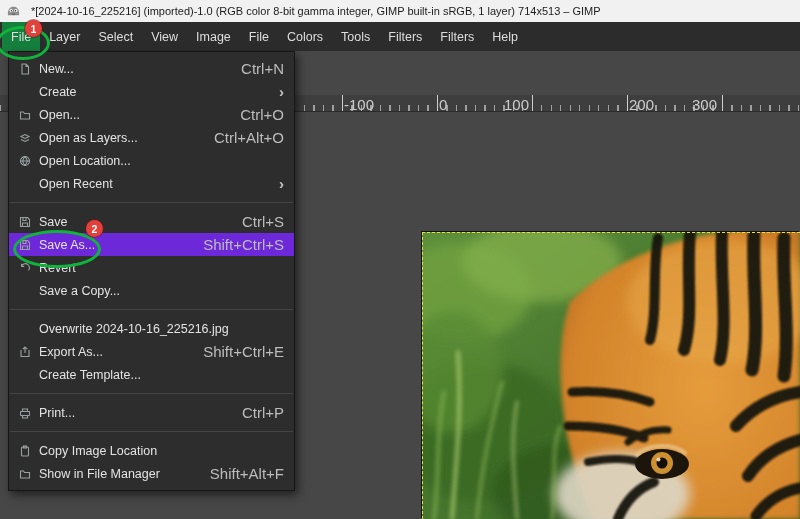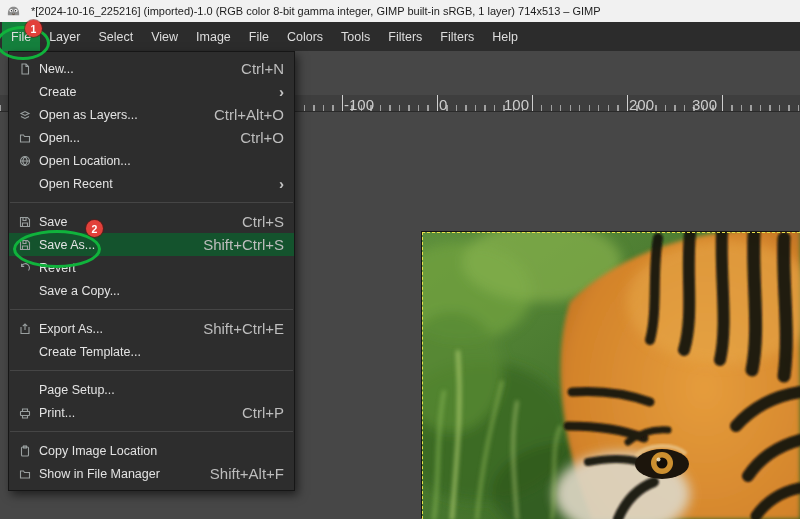--- a/index.html
+++ b/index.html
@@ -33,21 +33,21 @@
   .image-region{position:absolute;left:422px;top:232px;width:378px;height:287px;overflow:hidden;
                 box-shadow:-1px -1px 0 0 #141414;}
   .layer-boundary{position:absolute;left:0;top:0;right:0;bottom:0;z-index:5;pointer-events:none;
                   border-top:1px dashed #e8e04a;border-left:1px dashed #e8e04a;}
 
   
   .dropdown{position:absolute;left:8px;top:51px;width:287px;background:#2d2d2d;
             border:1px solid #161616;box-shadow:3px 4px 9px rgba(0,0,0,.55);
             padding:5px 0;box-sizing:border-box;z-index:50;}
   .row{height:23px;display:flex;align-items:center;padding:0 10px 0 8px;}
-  .row.hl{background:#14532d;}
+  .row.hl{background:#6d28d9;}
   .ric{width:16px;height:16px;margin-right:6px;flex:none;display:flex;align-items:center;justify-content:center;}
   .rlb{font-size:12.5px;color:#e3e3e3;white-space:nowrap;}
   .rsc{margin-left:auto;font-size:15px;color:#bdbdbd;white-space:nowrap;padding-left:12px;}
   .arrow{margin-left:auto;color:#c4c4c4;font-size:15px;line-height:1;font-weight:bold;}
   .sep{height:1px;background:#454545;margin:7px 1px;}
   .ric svg{stroke:#9aa0a0;fill:none;stroke-width:1.1;}
 
   
   .a-ellipse{position:absolute;border:3px solid #10b33c;border-radius:50%;z-index:100;pointer-events:none;}
   .a-e1{left:-4px;top:26px;width:48px;height:28px;}
@@ -181,41 +181,41 @@
 
     <div class="row">
       <span class="ric"></span>
       <span class="rlb">Create</span>
       <span class="arrow">›</span>
     </div>
 
     <div class="row">
       <span class="ric">
         <svg width="12" height="12" viewBox="0 0 12 12">
+            <path d="M1.5 3h3l1 1.5h5V10h-9z"></path>
+          </svg>
+      </span>
+      <span class="rlb">Open...</span>
+      <span class="rsc">Ctrl+O</span>
+    </div>
+
+    <div class="row">
+      <span class="ric">
+        <svg width="12" height="12" viewBox="0 0 12 12">
             <path d="M2 4.5 6 2.5l4 2-4 2z"></path>
             <path d="M2 7.5 6 9.5l4-2"></path>
           </svg>
       </span>
       <span class="rlb">Open as Layers...</span>
       <span class="rsc">Ctrl+Alt+O</span>
     </div>
 
     <div class="row">
       <span class="ric">
         <svg width="12" height="12" viewBox="0 0 12 12">
-            <path d="M1.5 3h3l1 1.5h5V10h-9z"></path>
-          </svg>
-      </span>
-      <span class="rlb">Open...</span>
-      <span class="rsc">Ctrl+O</span>
-    </div>
-
-    <div class="row">
-      <span class="ric">
-        <svg width="12" height="12" viewBox="0 0 12 12">
             <circle cx="6" cy="6" r="4.5"></circle>
             <path d="M1.5 6h9M6 1.5c-3 3-3 6 0 9M6 1.5c3 3 3 6 0 9"></path>
           </svg>
       </span>
       <span class="rlb">Open Location...</span>
       <span class="rsc"></span>
     </div>
 
     <div class="row">
       <span class="ric"></span>
@@ -258,45 +258,45 @@
     </div>
 
     <div class="row">
       <span class="ric"></span>
       <span class="rlb">Save a Copy...</span>
       <span class="rsc"></span>
     </div>
 
     <div class="sep"></div>
 
+    <div class="row">
+      <span class="ric"></span>
+      <span class="rlb">Overwrite 2024-10-16_225216.jpg</span>
+      <span class="rsc"></span>
+    </div>
 
     <div class="row">
       <span class="ric">
         <svg width="12" height="12" viewBox="0 0 12 12">
             <path d="M2 4v6.5h8V4"></path>
             <path d="M6 1v6M3.8 3.2 6 1l2.2 2.2"></path>
           </svg>
       </span>
       <span class="rlb">Export As...</span>
       <span class="rsc">Shift+Ctrl+E</span>
     </div>
 
     <div class="row">
       <span class="ric"></span>
       <span class="rlb">Create Template...</span>
       <span class="rsc"></span>
     </div>
 
     <div class="sep"></div>
 
-    <div class="row">
-      <span class="ric"></span>
-      <span class="rlb">Page Setup...</span>
-      <span class="rsc"></span>
-    </div>
 
     <div class="row">
       <span class="ric">
         <svg width="12" height="12" viewBox="0 0 12 12">
             <rect x="1.5" y="4.5" width="9" height="4" rx="0.5"></rect>
             <path d="M3.5 4.5V2h5v2.5M3.5 8.5V11h5V8.5"></path>
           </svg>
       </span>
       <span class="rlb">Print...</span>
       <span class="rsc">Ctrl+P</span>

